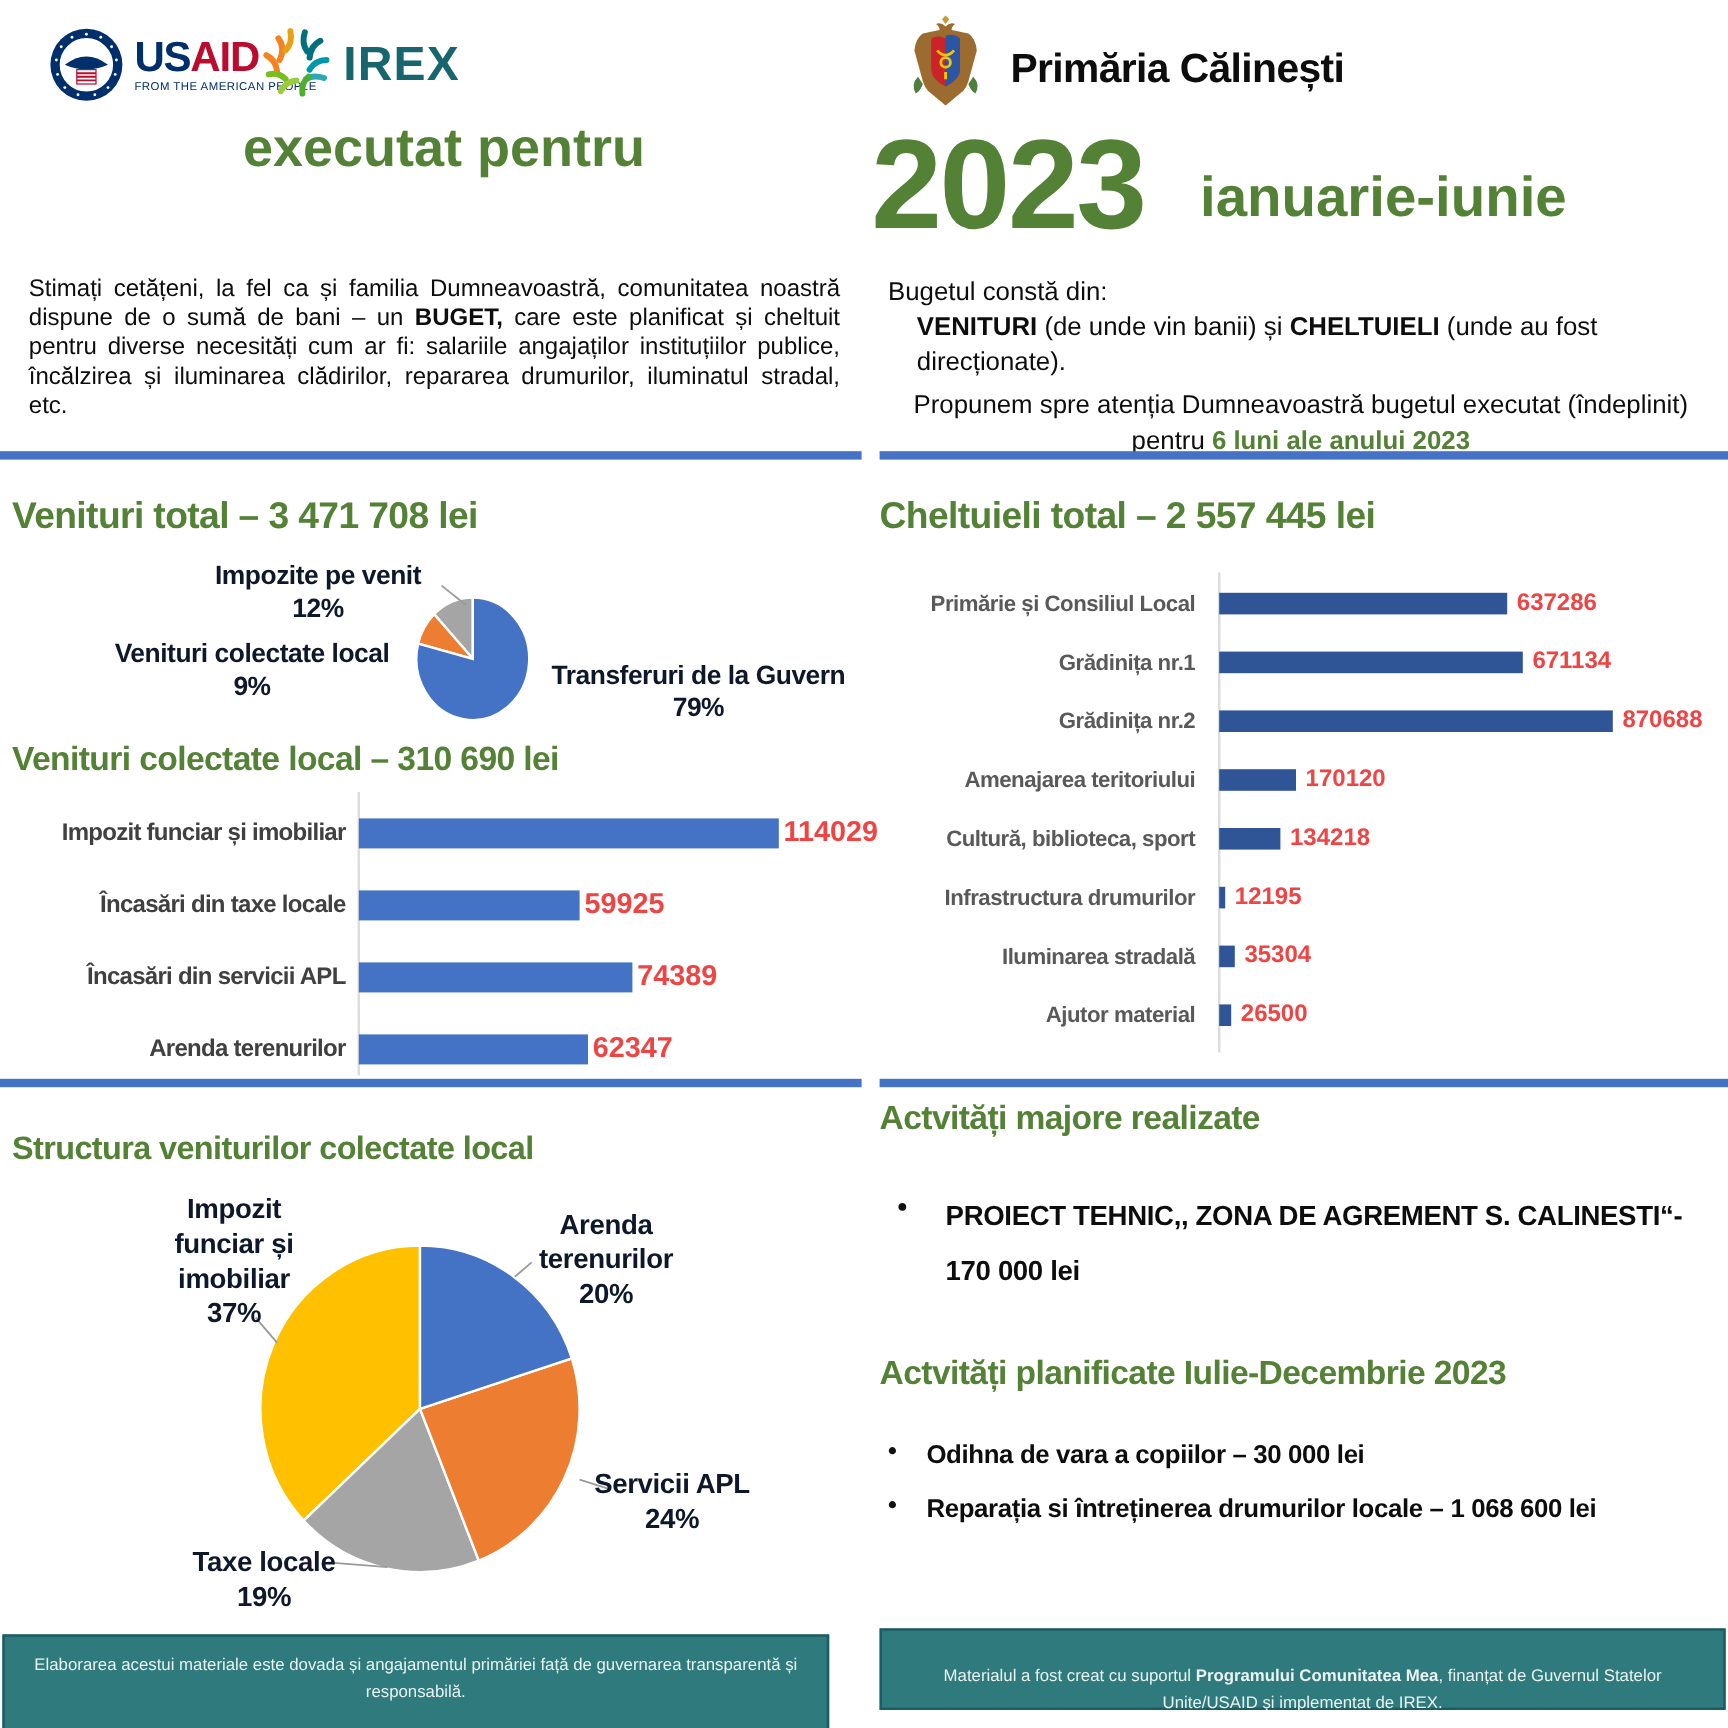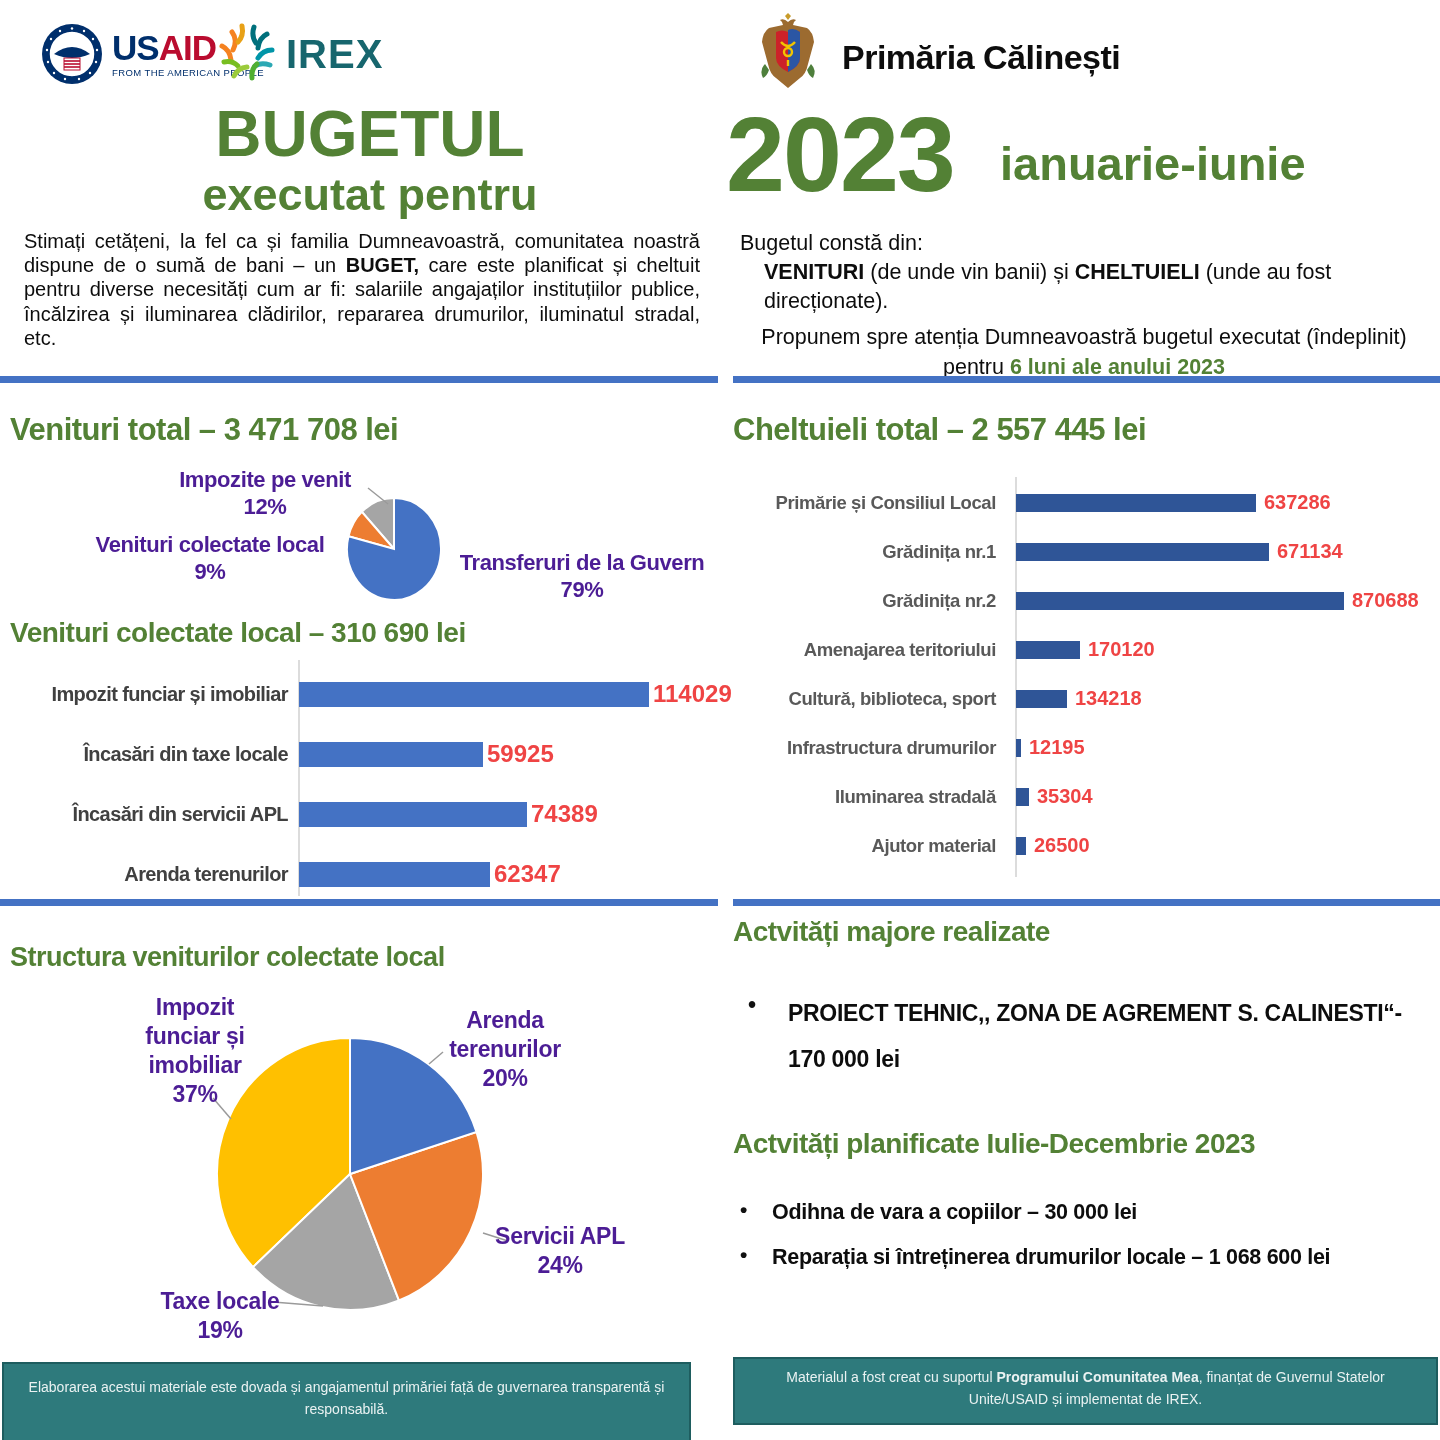--- a/index.html
+++ b/index.html
@@ -56,21 +56,21 @@
   #bars-venituri .bar-label{width:289px;padding-right:11px;font-size:20px;letter-spacing:-0.6px;color:#404040}
   #bars-venituri .bar-fill{height:25px}
   #bars-venituri .bar-value{font-size:24px;margin-left:4px}
   #bars-cheltuieli{left:733px;top:478px;width:700px}
   #bars-cheltuieli .bar-row{height:49px}
   #bars-cheltuieli .bar-label{width:283px;padding-right:20px;font-size:18.5px;letter-spacing:-0.4px;color:#595959}
   #bars-cheltuieli .bar-fill{height:18px}
   #bars-cheltuieli .bar-value{font-size:20px;margin-left:8px}
 
   
-  .pie-label{position:absolute;text-align:center;font-weight:bold;color:#4c1d95}
+  .pie-label{position:absolute;text-align:center;font-weight:bold;color:#0f172a}
   .pie-label div{white-space:nowrap}
   .p1{font-size:22px;line-height:27px;letter-spacing:-0.4px}
   .p2{font-size:23px;line-height:29px;letter-spacing:-0.3px}
   #p1-impozite{left:150px;top:466px;width:230px}
   #p1-venituri-local{left:80px;top:531px;width:260px}
   #p1-transferuri{left:452px;top:549px;width:260px}
   #p2-impozit{left:110px;top:993px;width:170px}
   #p2-arenda{left:420px;top:1006px;width:170px}
   #p2-servicii{left:475px;top:1222px;width:170px}
   #p2-taxe{left:135px;top:1287px;width:170px}
@@ -83,21 +83,21 @@
   #realized-list .bullet-text{font-size:23px;font-weight:bold;line-height:46px;letter-spacing:-0.3px;color:#0d0d0d}
   #planned-list{left:740px;top:1198px;width:696px}
   #planned-list .bullet-item{margin-bottom:16px}
   #planned-list .bullet-dot{font-size:21px;width:32px}
   #planned-list .bullet-text{font-size:21.5px;font-weight:bold;letter-spacing:-0.3px;color:#0d0d0d;line-height:29px}
 
   
   .footer{position:absolute;background:#2E7A7C;border:2px solid #1E5D5F;color:#EAF2F2;
           text-align:center;font-size:14px;line-height:1.6;box-sizing:border-box}
   #footer-left{left:2px;top:1362px;width:689px;height:80px;padding:12px 24px}
-  #footer-right{left:733px;top:1357px;width:705px;height:68px;padding:7px 40px}
+  #footer-right{left:733px;top:1357px;width:705px;height:68px;padding:26px 40px}
 </style>
 </head>
 <body>
 
 <div class="abs" id="usaid-logo">
   <svg width="64" height="64" viewBox="0 0 64 64">
     <circle cx="32" cy="32" r="30" fill="#002F6C"></circle>
     <circle cx="32" cy="32" r="23" fill="#ffffff"></circle>
     <circle cx="32" cy="32" r="23" fill="none" stroke="#002F6C" stroke-width="1.5"></circle>
     <path d="M14 32 q18 -14 36 0 q-18 8 -36 0 Z" fill="#002F6C"></path>
@@ -141,21 +141,20 @@
       <path d="M58 45 q-9 -3 -15 1" stroke="#2BA8B4"></path>
       <path d="M12 42 q8 -2 14 4" stroke="#78BE20"></path>
       <path d="M22 56 q4 -8 13 -9" stroke="#9BCB3B"></path>
       <path d="M40 58 q-1 -9 5 -14" stroke="#4FAE32"></path>
     </g>
   </svg>
   <div id="irex-name">IREX</div>
 </div>
 
 <div class="abs" id="main-title">
-  <div class="l1">BUGETUL</div>
   <div class="l2">executat pentru</div>
 </div>
 
 <div class="abs" id="intro-paragraph"><span>Stimați cetățeni, la fel ca și familia Dumneavoastră, comunitatea noastră dispune de o sumă de bani – un </span><span class="b">BUGET,</span><span> care este planificat și cheltuit pentru diverse necesități cum ar fi: salariile angajaților instituțiilor publice, încălzirea și iluminarea clădirilor, repararea drumurilor, iluminatul stradal, etc.</span></div>
 
 <div class="abs" id="moldova-emblem">
   <svg width="62" height="86" viewBox="0 0 62 86">
     <path d="M31 8 L34 4 L31 1 L28 4 Z" fill="#C89B2A"></path>
     <path d="M31 10 q-4 -4 -8 -2 q3 2 3 5 L12 16 q-6 4 -7 14 l6 22 q2 10 8 14 l12 10 l12 -10 q6 -4 8 -14 l6 -22 q-1 -10 -7 -14 L36 13 q0 -3 3 -5 q-4 -2 -8 2 Z" fill="#9C6B30"></path>
     <path d="M31 20 q-6 -3 -12 0 l0 26 q0 8 12 14 q12 -6 12 -14 l0 -26 q-6 -3 -12 0 Z" fill="#CC2229"></path>

